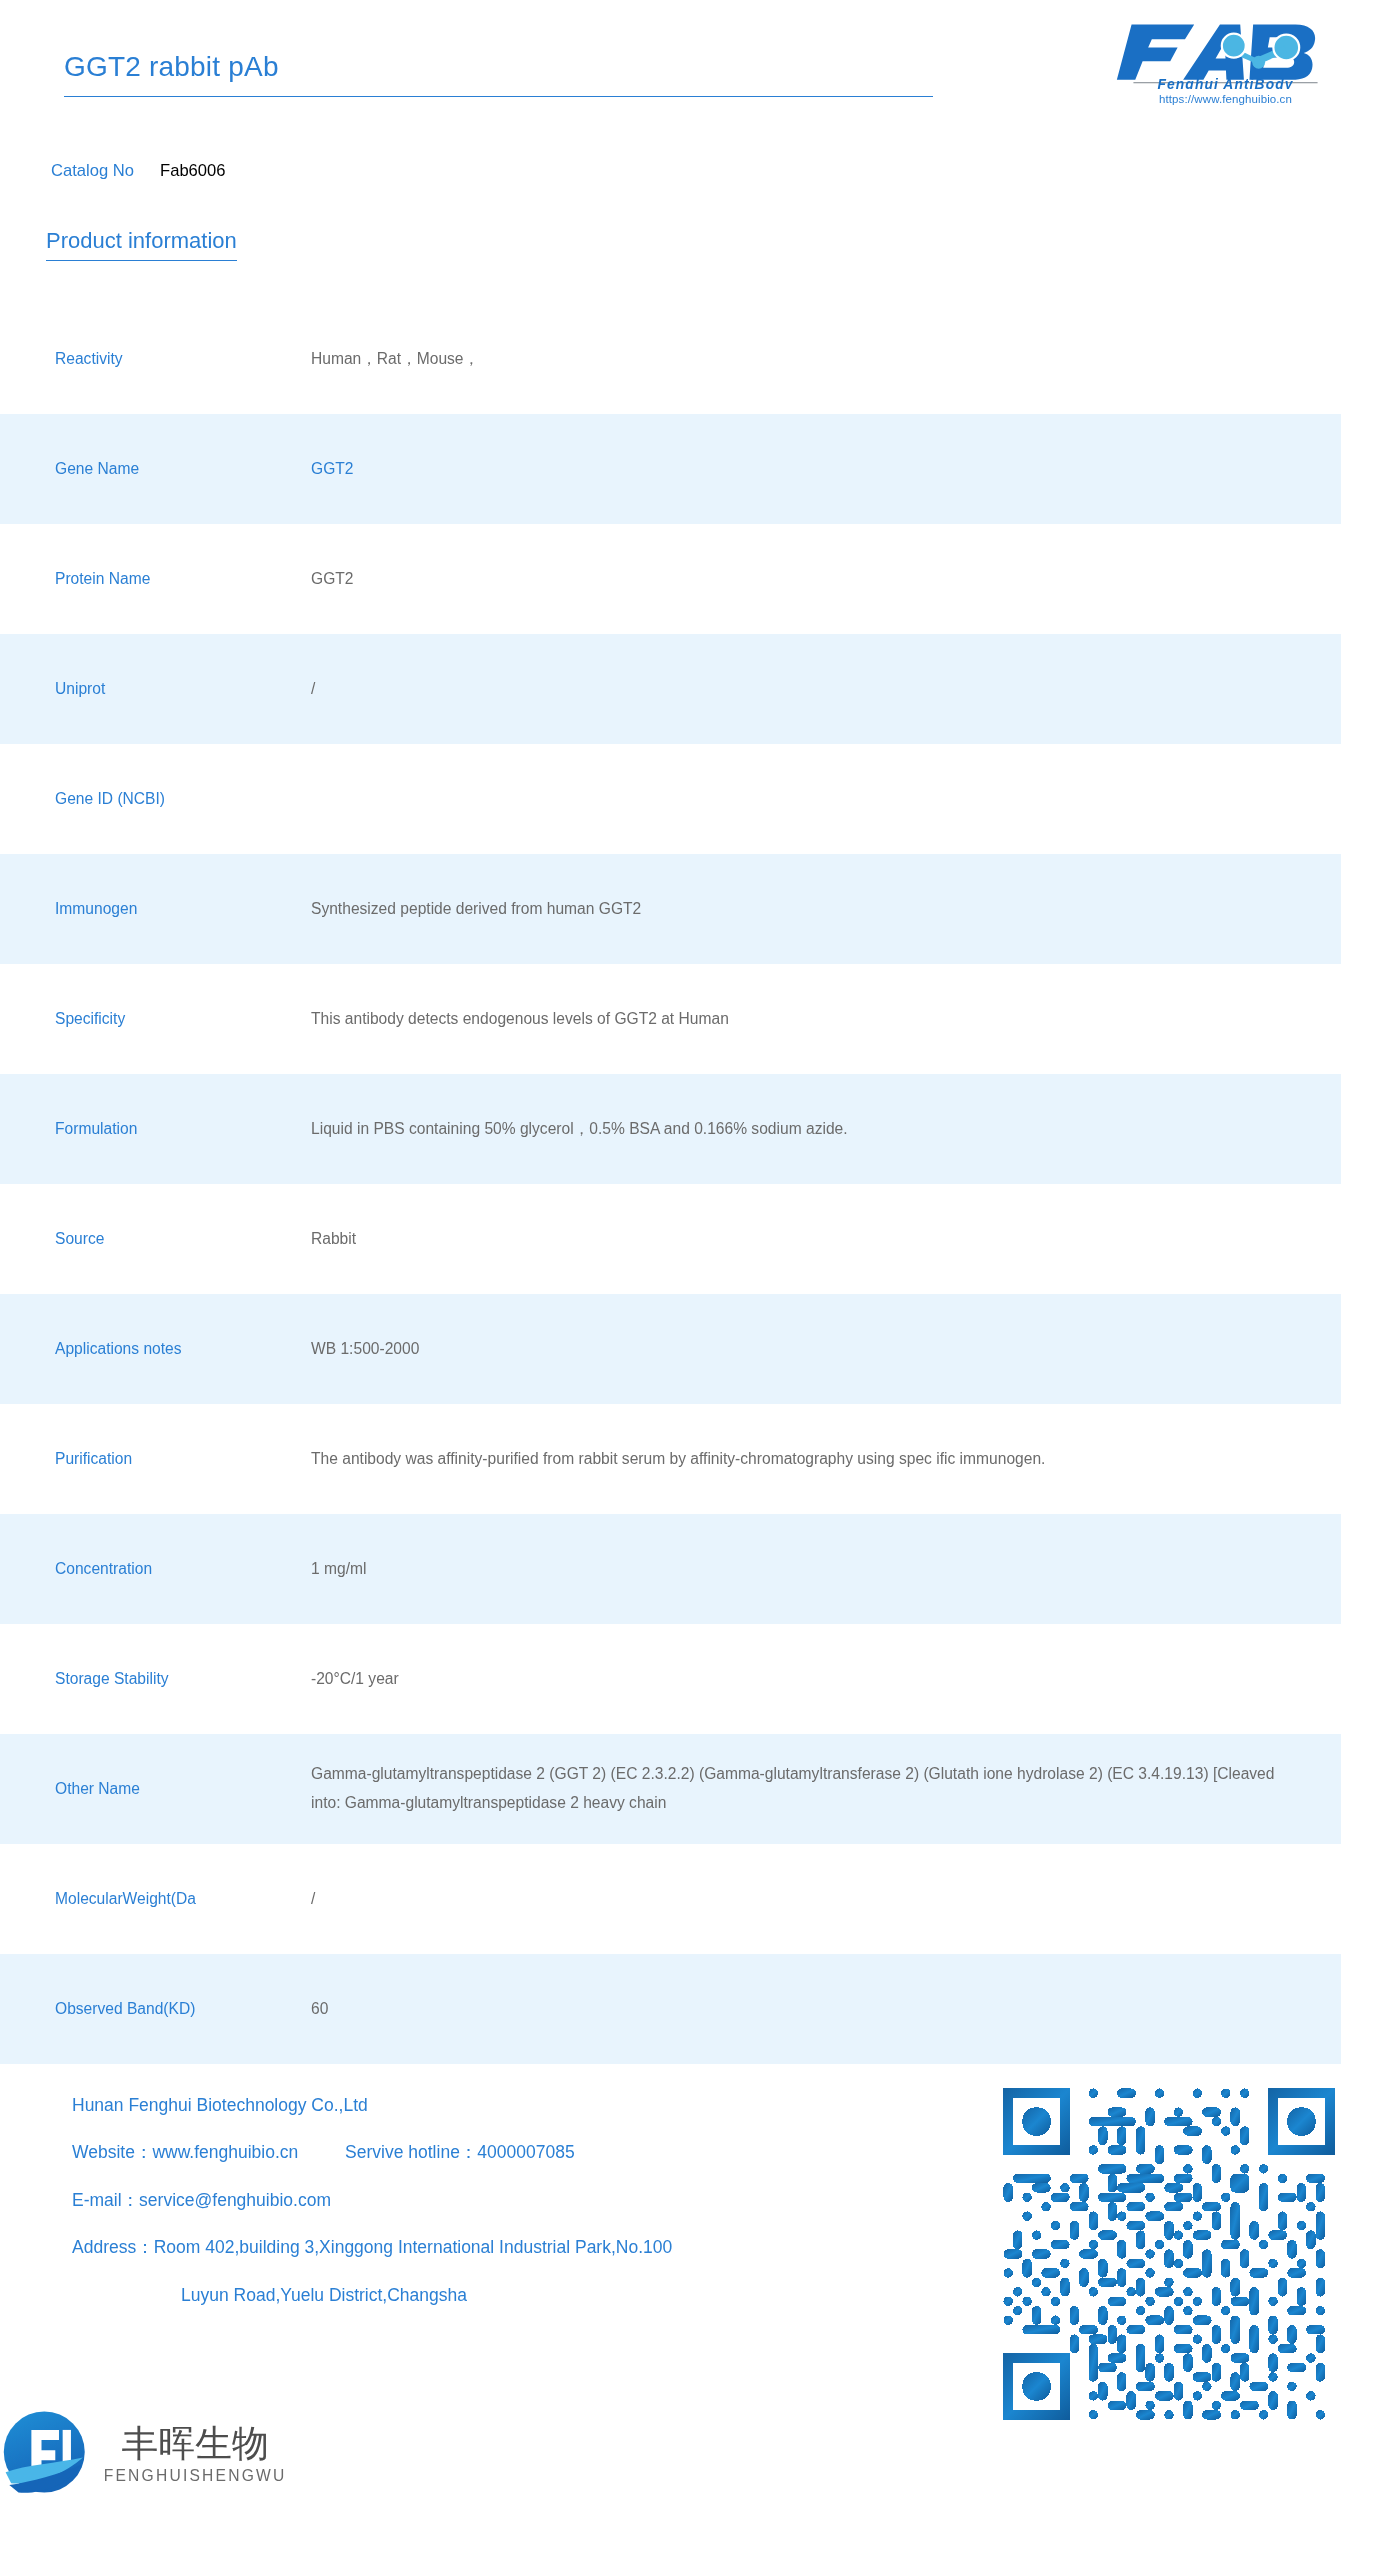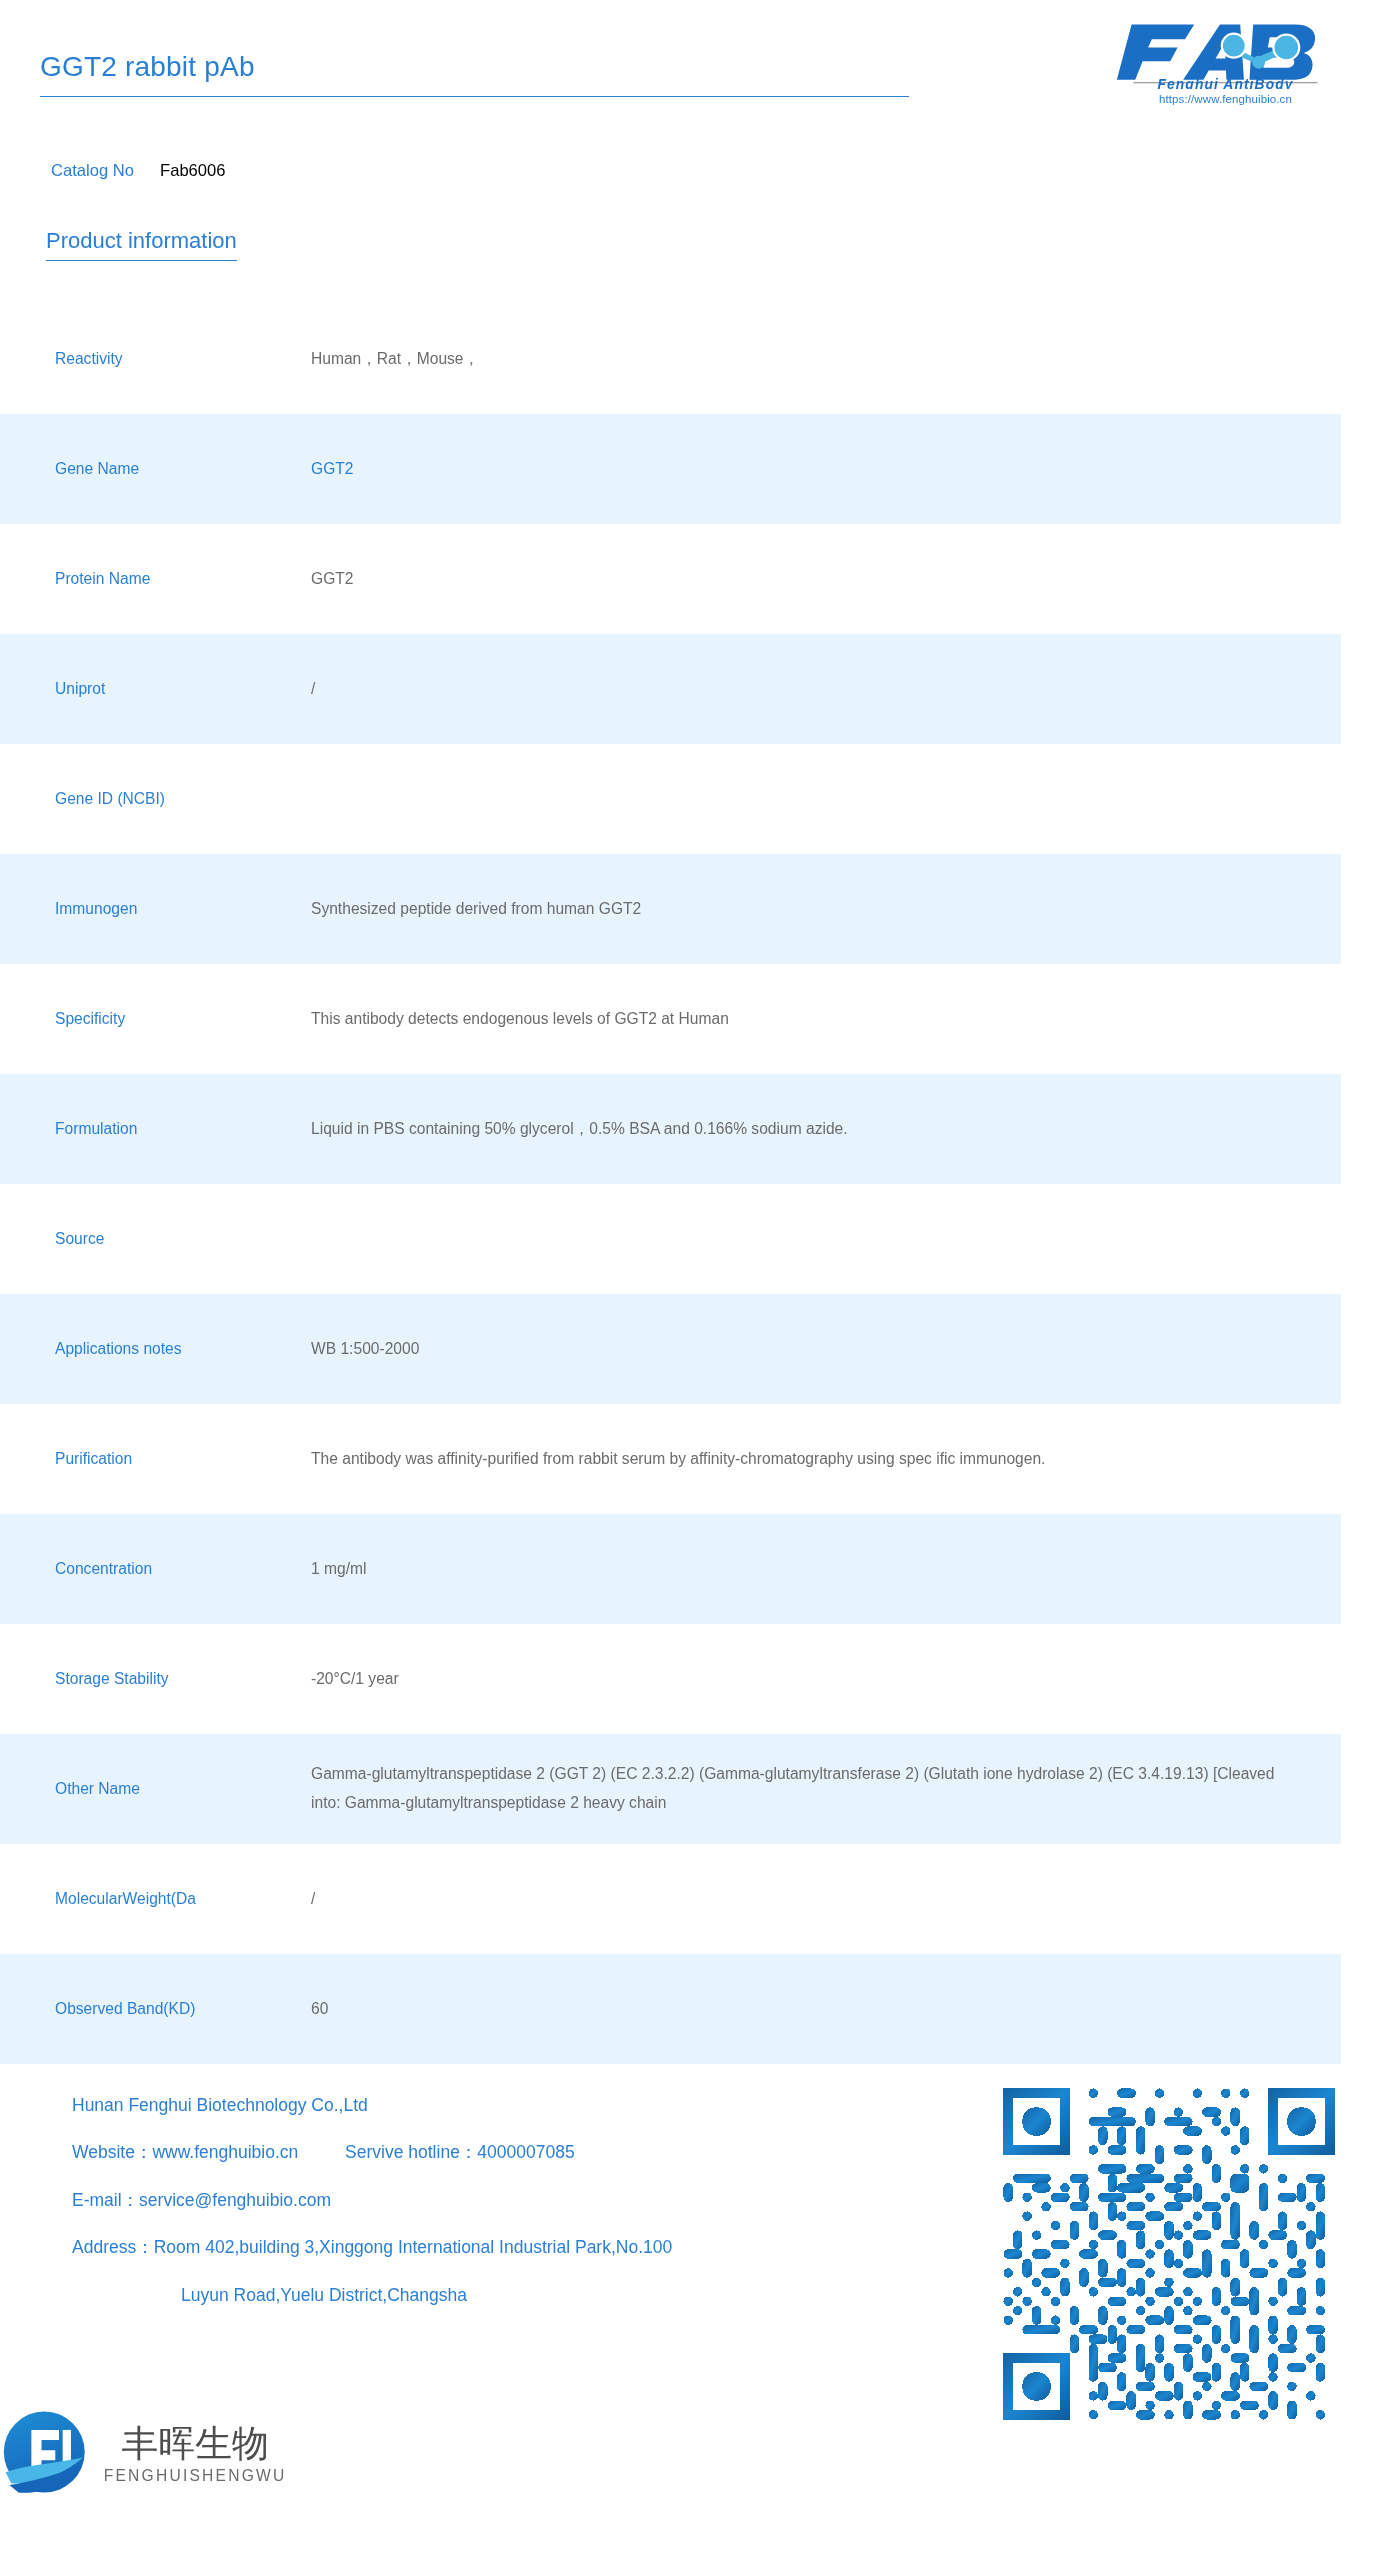--- a/index.html
+++ b/index.html
@@ -16,21 +16,21 @@
     overflow: hidden;
   }
 
   
   .header {
     position: relative;
     height: 184px;
   }
   .title-block {
     position: absolute;
-    left: 40px;
+    left: 64px;
     top: 51px;
     width: 869px;
   }
   .doc-title {
     font-size: 28px;
     color: #2a7fd4;
     letter-spacing: 0.2px;
     padding-bottom: 13px;
   }
   .title-rule {
@@ -214,20 +214,21 @@
     <div class="spec-row">
       <div class="spec-key">Specificity</div>
       <div class="spec-val">This antibody detects endogenous levels of GGT2 at Human</div>
     </div>
     <div class="spec-row alt">
       <div class="spec-key">Formulation</div>
       <div class="spec-val">Liquid in PBS containing 50% glycerol，0.5% BSA and 0.166% sodium azide.</div>
     </div>
     <div class="spec-row">
       <div class="spec-key">Source</div>
+      <div class="spec-val">Rabbit</div>
     </div>
     <div class="spec-row alt">
       <div class="spec-key">Applications notes</div>
       <div class="spec-val">WB 1:500-2000</div>
     </div>
     <div class="spec-row">
       <div class="spec-key">Purification</div>
       <div class="spec-val">The antibody was affinity-purified from rabbit serum by affinity-chromatography using spec ific immunogen.</div>
     </div>
     <div class="spec-row alt">

